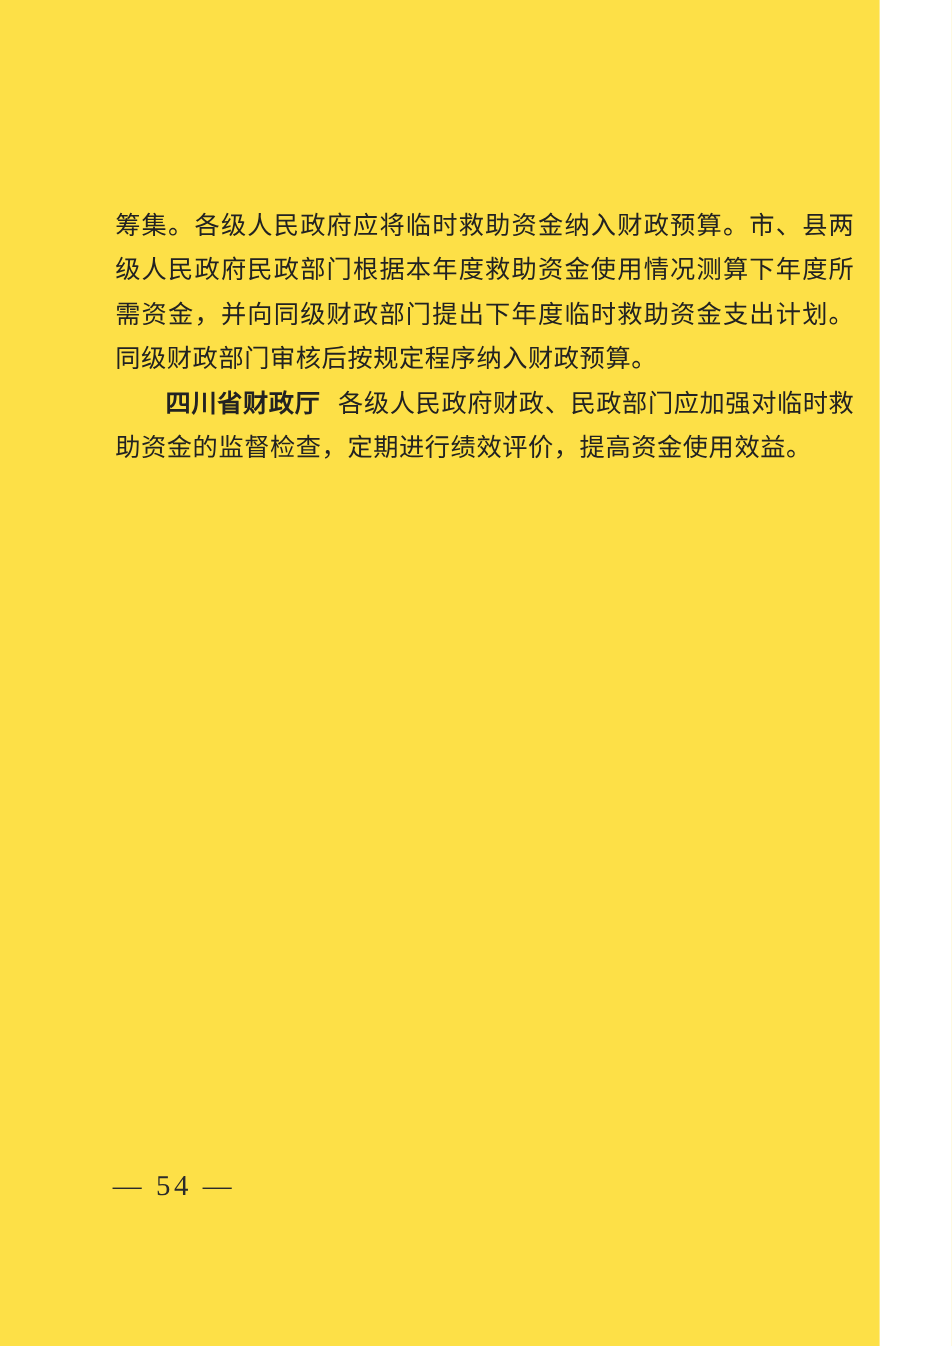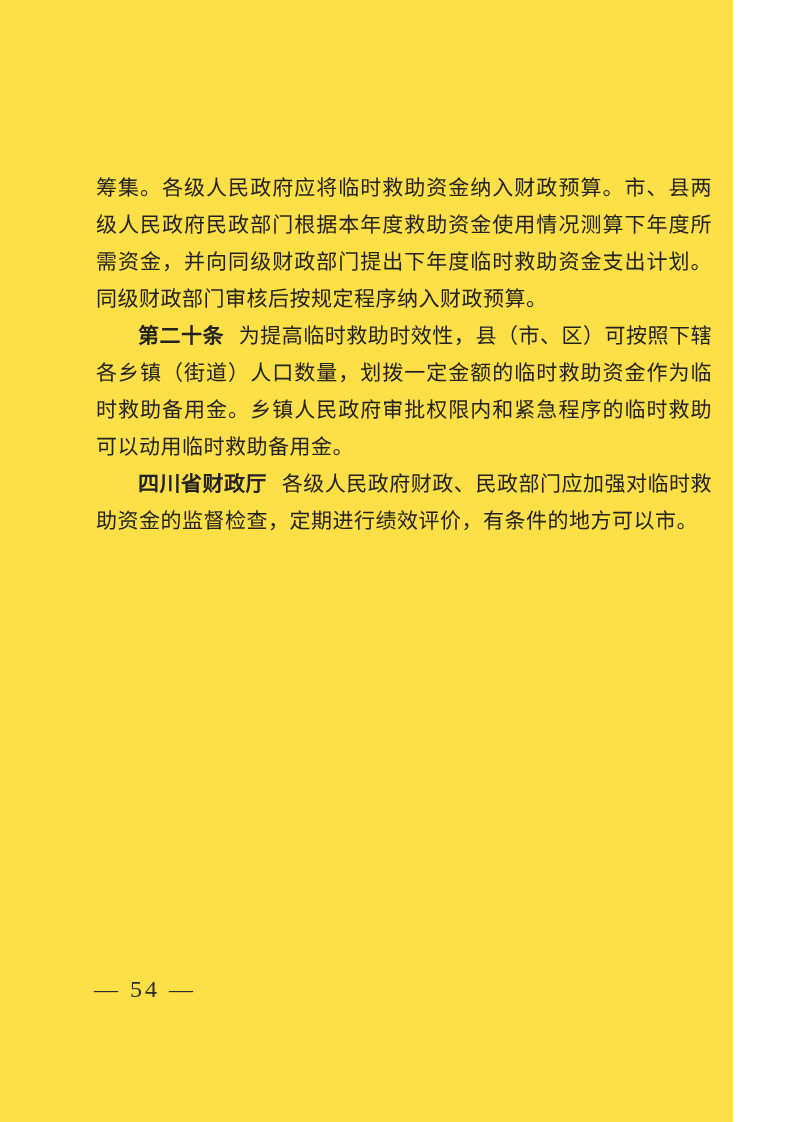--- a/index.html
+++ b/index.html
@@ -59,23 +59,22 @@
 </style>
 </head>
 <body>
 
 <div class="page">
   <div class="content">
 
     <p><span>筹集。各级人民政府应将临时救助资金纳入财政预算。市、县两级人民政府民政部门根据本年度救助资金使用情况测算下年度所需资金，并向同级财政部门提出下年度临时救助资金支出计划。同级财政部门审核后按规定程序纳入财政预算。</span></p>
 
 
-    <p class="article"><span class="article-label">第二十条</span><span>为提高临时救助时效性，县（市、区）可按照下辖各乡镇（街道）人口数量，划拨一定金额的临时救助资金作为临时救助备用金。乡镇人民政府审批权限内和紧急程序的临时救助可以动用临时救助备用金。</span></p>
 
-    <p class="article"><span class="article-label">四川省财政厅</span><span>各级人民政府财政、民政部门应加强对临时救助资金的监督检查，定期进行绩效评价，有条件的地方可以市。</span></p>
+    <p class="article"><span class="article-label">四川省财政厅</span><span>各级人民政府财政、民政部门应加强对临时救助资金的监督检查，定期进行绩效评价，提高资金使用效益。</span></p>
 
 
 
 
   </div>
 
   <div class="page-number">— 54 —</div>
 </div>
 
 </body></html>

